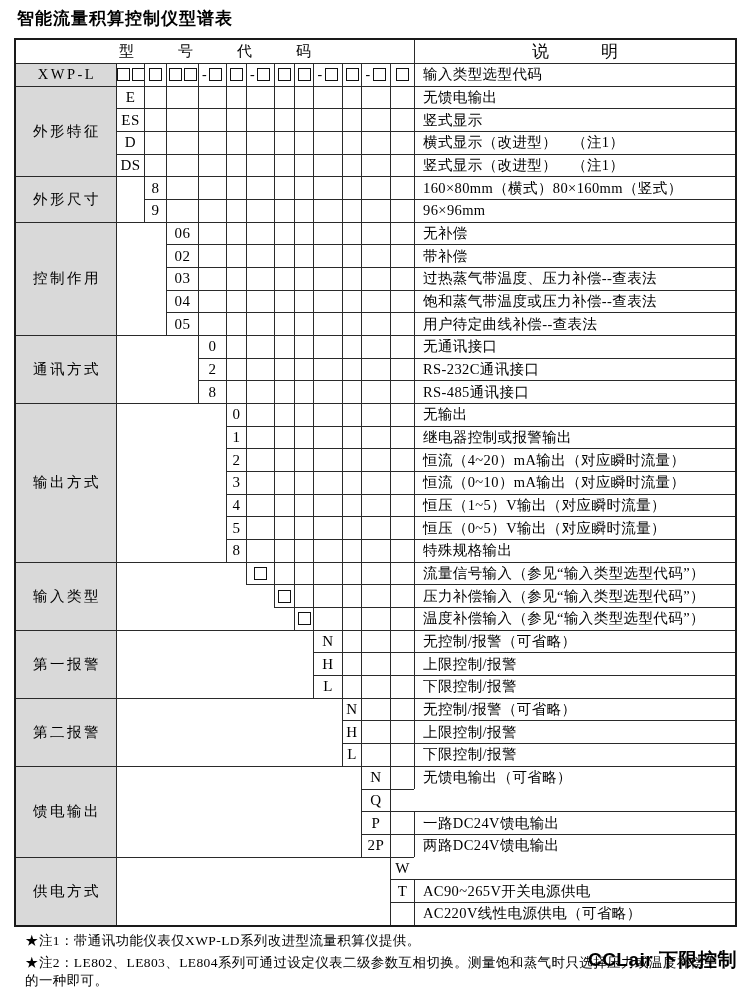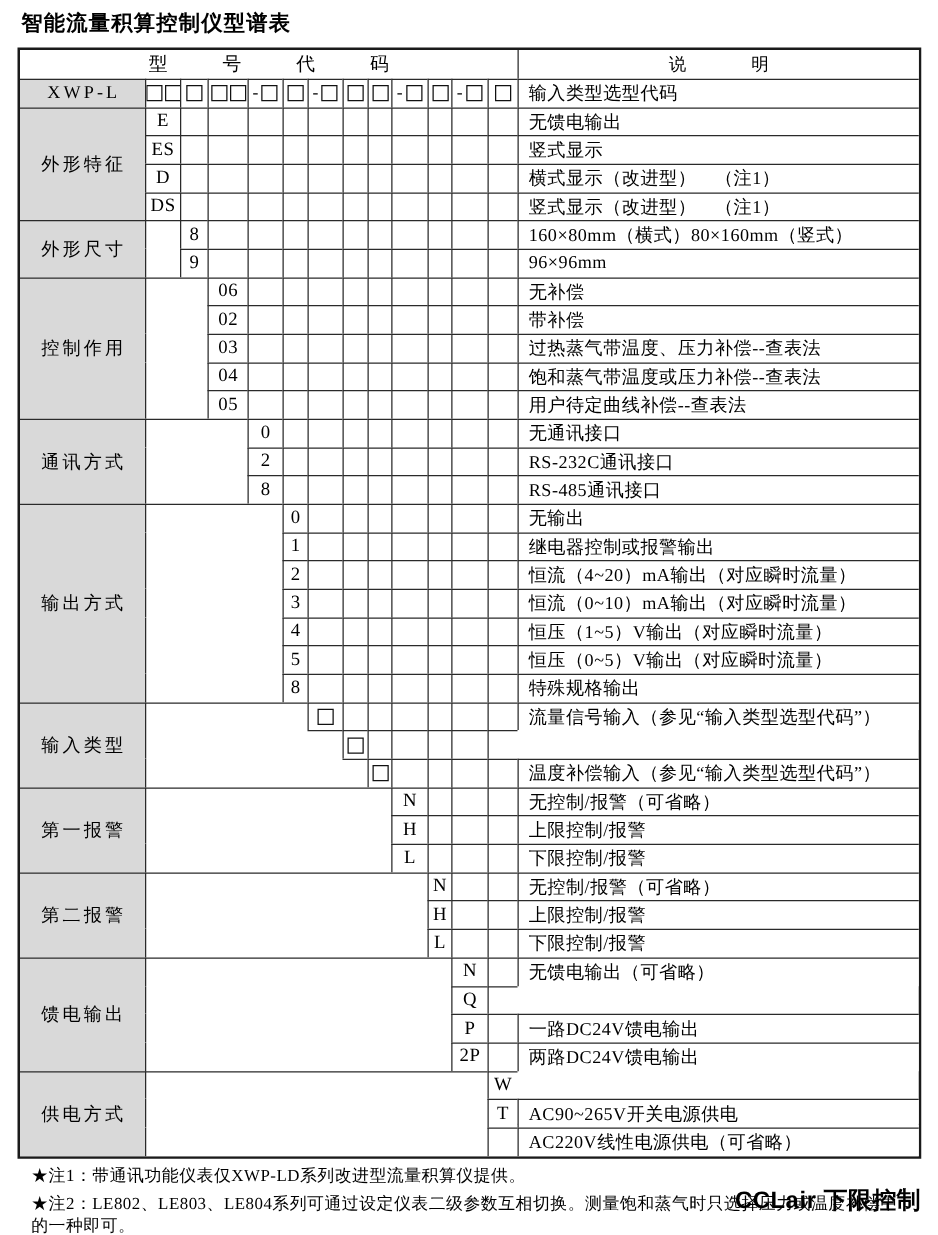--- a/index.html
+++ b/index.html
@@ -10,21 +10,21 @@
   .tbl{position:absolute;left:14px;top:38px;width:723px;box-sizing:border-box;
        border:2px solid #1a1a1a;background:#fff;display:grid;
        grid-template-columns:100px 28px 22px 32px 28px 20px 28px 20px 19px 29px 19px 29px 24px 1fr;
        grid-template-rows:23px;grid-auto-rows:22.68px;}
   .c{border-left:1px solid #2a2a2a;border-top:1px solid #2a2a2a;display:flex;align-items:center;
      justify-content:center;font-size:15px;overflow:hidden;white-space:nowrap;background:#fff;}
   .noL{border-left:none;}
   .noT{border-top:none;}
   .lab{background:#d9d9d9;letter-spacing:2.5px;font-size:14.5px;padding-left:2px;}
   .hdr{letter-spacing:44px;padding-left:44px;font-size:15px;}
-  .hdr2{letter-spacing:52px;padding-left:52px;font-size:14px;}
+  .hdr2{letter-spacing:52px;padding-left:52px;font-size:17px;}
   .desc{justify-content:flex-start;padding:0 3px 0 8px;font-size:14.5px;letter-spacing:0.4px;}
   .code{font-size:15px;letter-spacing:0.5px;}
   .sq{width:13px;height:13px;box-sizing:border-box;border:1.5px solid #111;
       display:inline-block;margin:0 1px;background:#fff;flex:none;}
   .dash{margin-right:1px;font-size:14px;flex:none;}
   .notes{position:absolute;left:25px;top:932px;width:702px;font-size:13.5px;
          line-height:18.5px;letter-spacing:0.4px;}
   .notes p{margin:0 0 3px 0;}
   .brand{position:absolute;right:13px;top:947px;font-family:"Liberation Sans",sans-serif;
          font-weight:bold;font-size:19px;letter-spacing:0.5px;}
@@ -342,20 +342,21 @@
       <div class="c noT" style="grid-area: 25 / 2 / auto / 7;"></div>
       <div class="c noL" style="grid-area: 25 / 7 / auto / 8;"></div>
       <div class="c code" style="grid-area: 25 / 8;">
         <span class="sq"></span>
       </div>
       <div class="c code" style="grid-area: 25 / 9;"></div>
       <div class="c code" style="grid-area: 25 / 10;"></div>
       <div class="c code" style="grid-area: 25 / 11;"></div>
       <div class="c code" style="grid-area: 25 / 12;"></div>
       <div class="c code" style="grid-area: 25 / 13;"></div>
+      <div class="c desc" style="grid-area: 25 / 14;">压力补偿输入（参见“输入类型选型代码”）</div>
       <div class="c noT" style="grid-area: 26 / 2 / auto / 8;"></div>
       <div class="c noL" style="grid-area: 26 / 8 / auto / 9;"></div>
       <div class="c code" style="grid-area: 26 / 9;">
         <span class="sq"></span>
       </div>
       <div class="c code" style="grid-area: 26 / 10;"></div>
       <div class="c code" style="grid-area: 26 / 11;"></div>
       <div class="c code" style="grid-area: 26 / 12;"></div>
       <div class="c code" style="grid-area: 26 / 13;"></div>
       <div class="c desc" style="grid-area: 26 / 14;">温度补偿输入（参见“输入类型选型代码”）</div>

